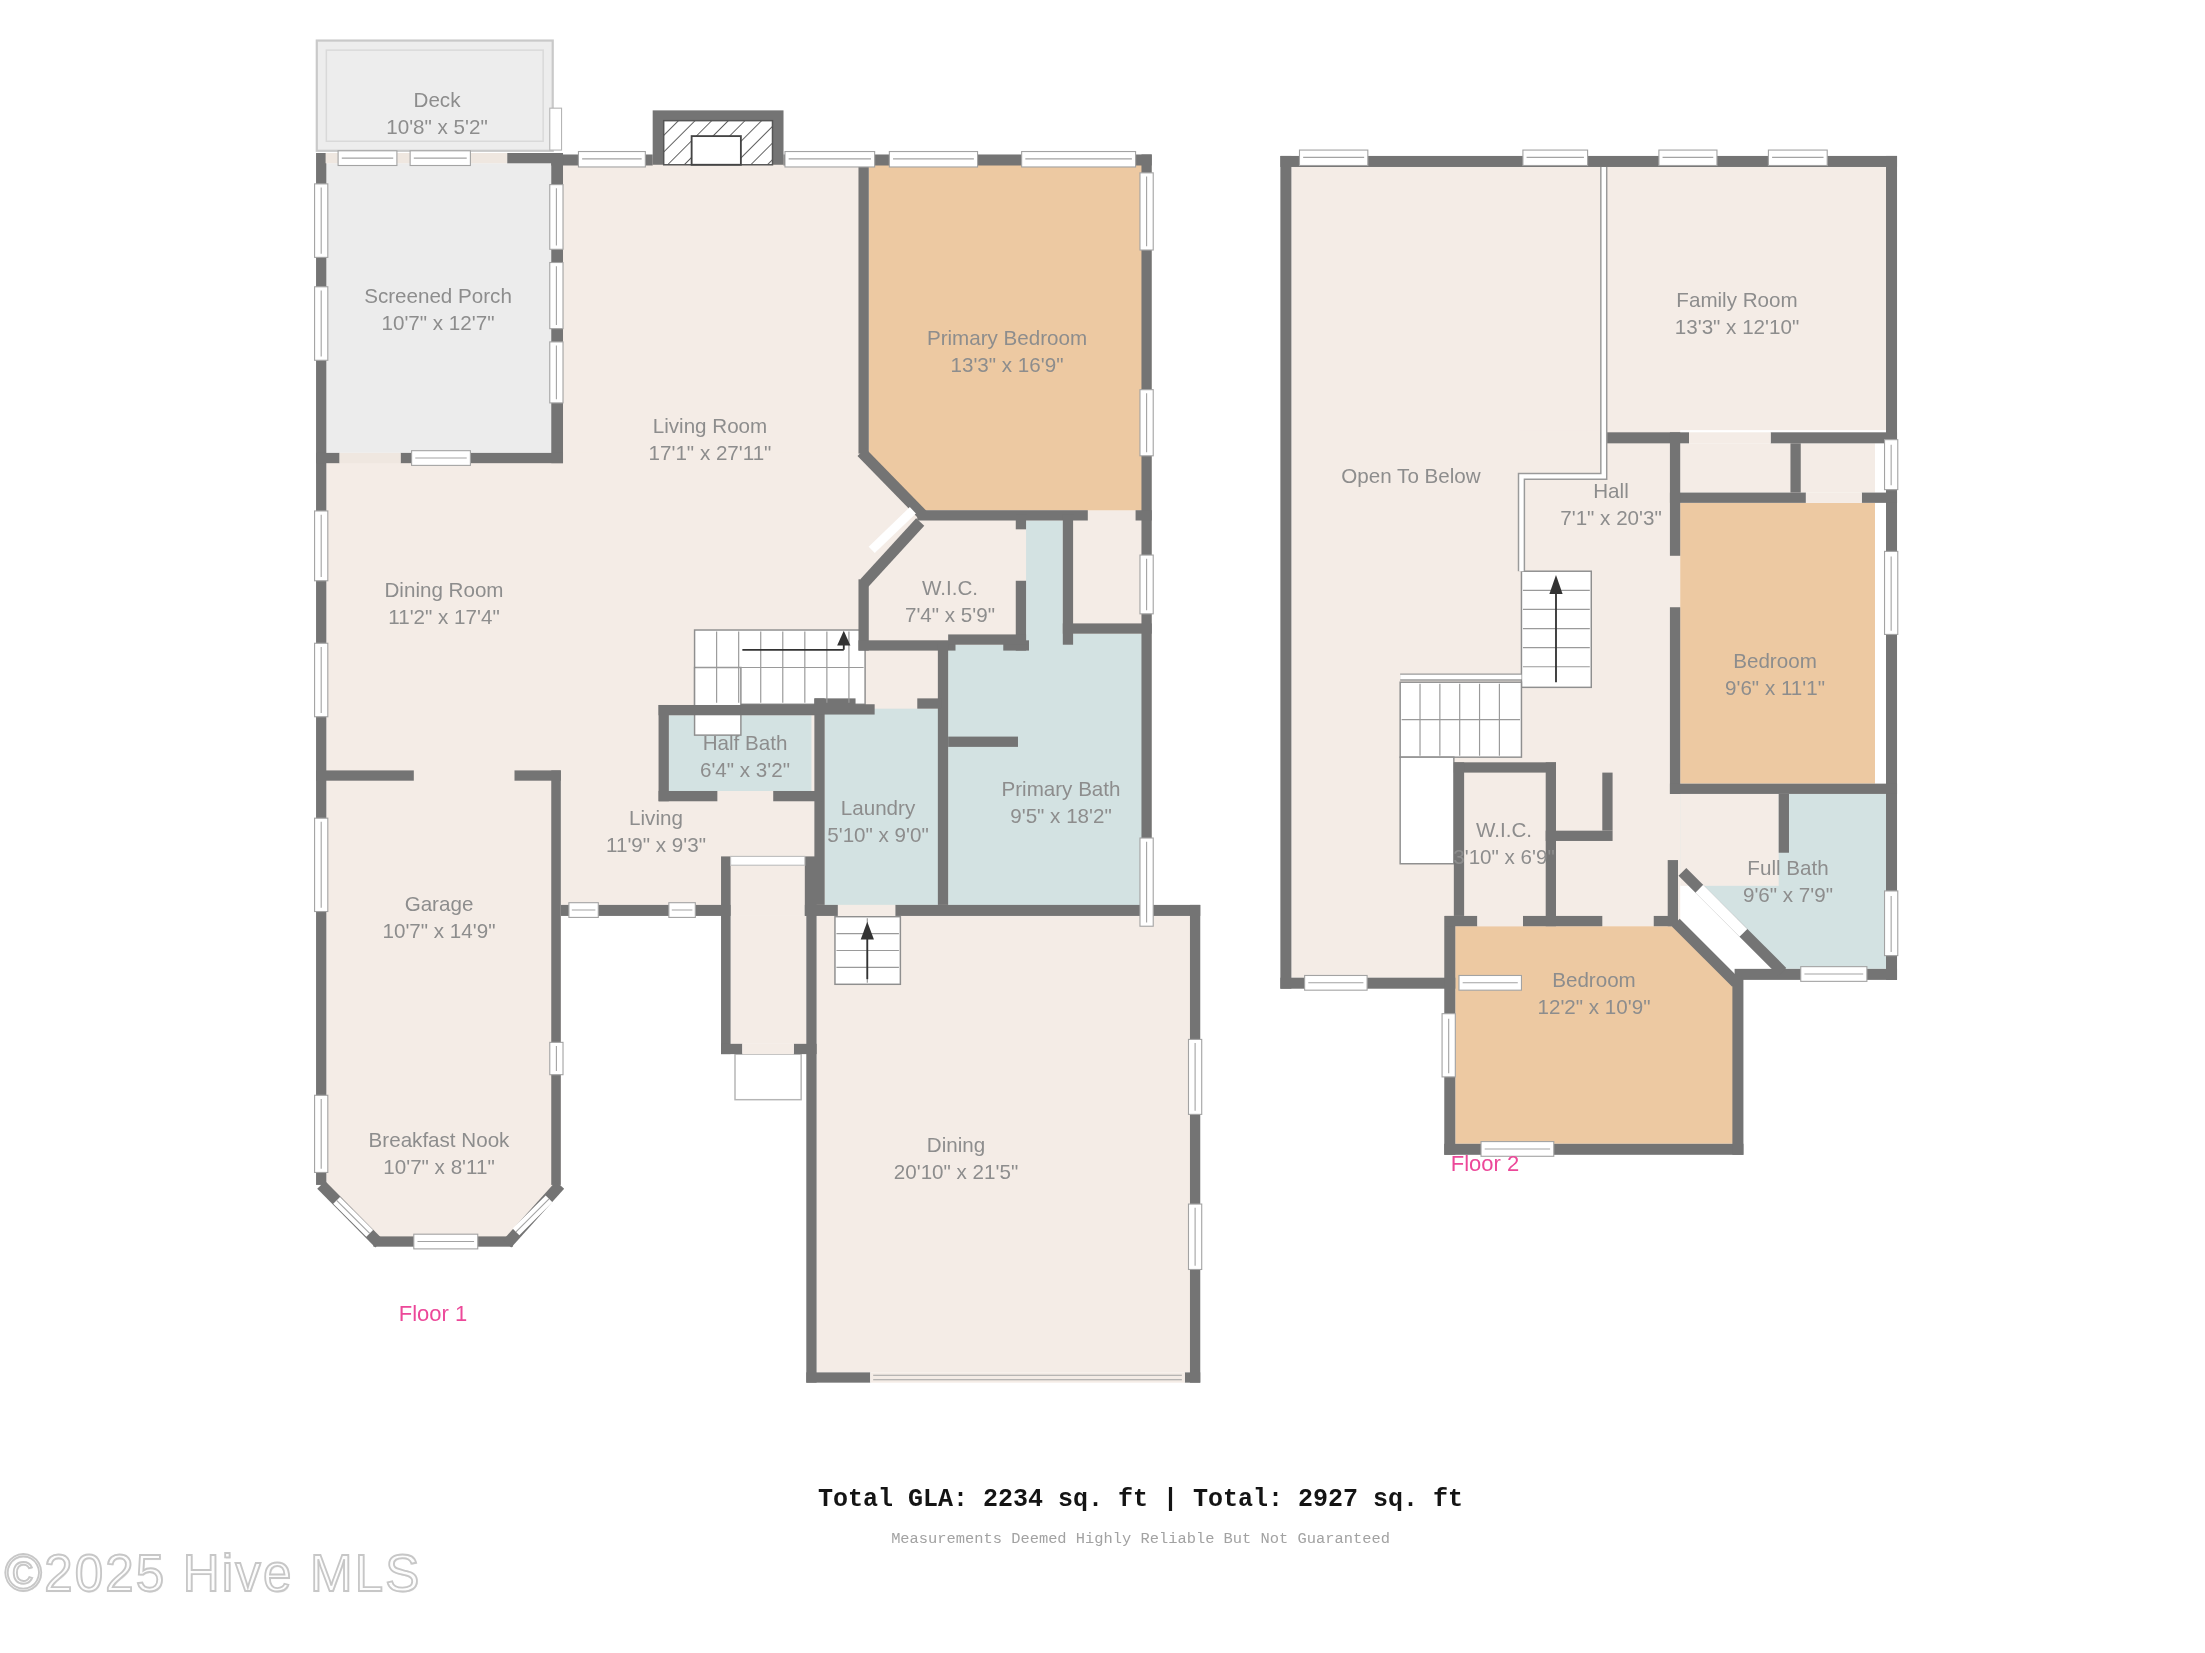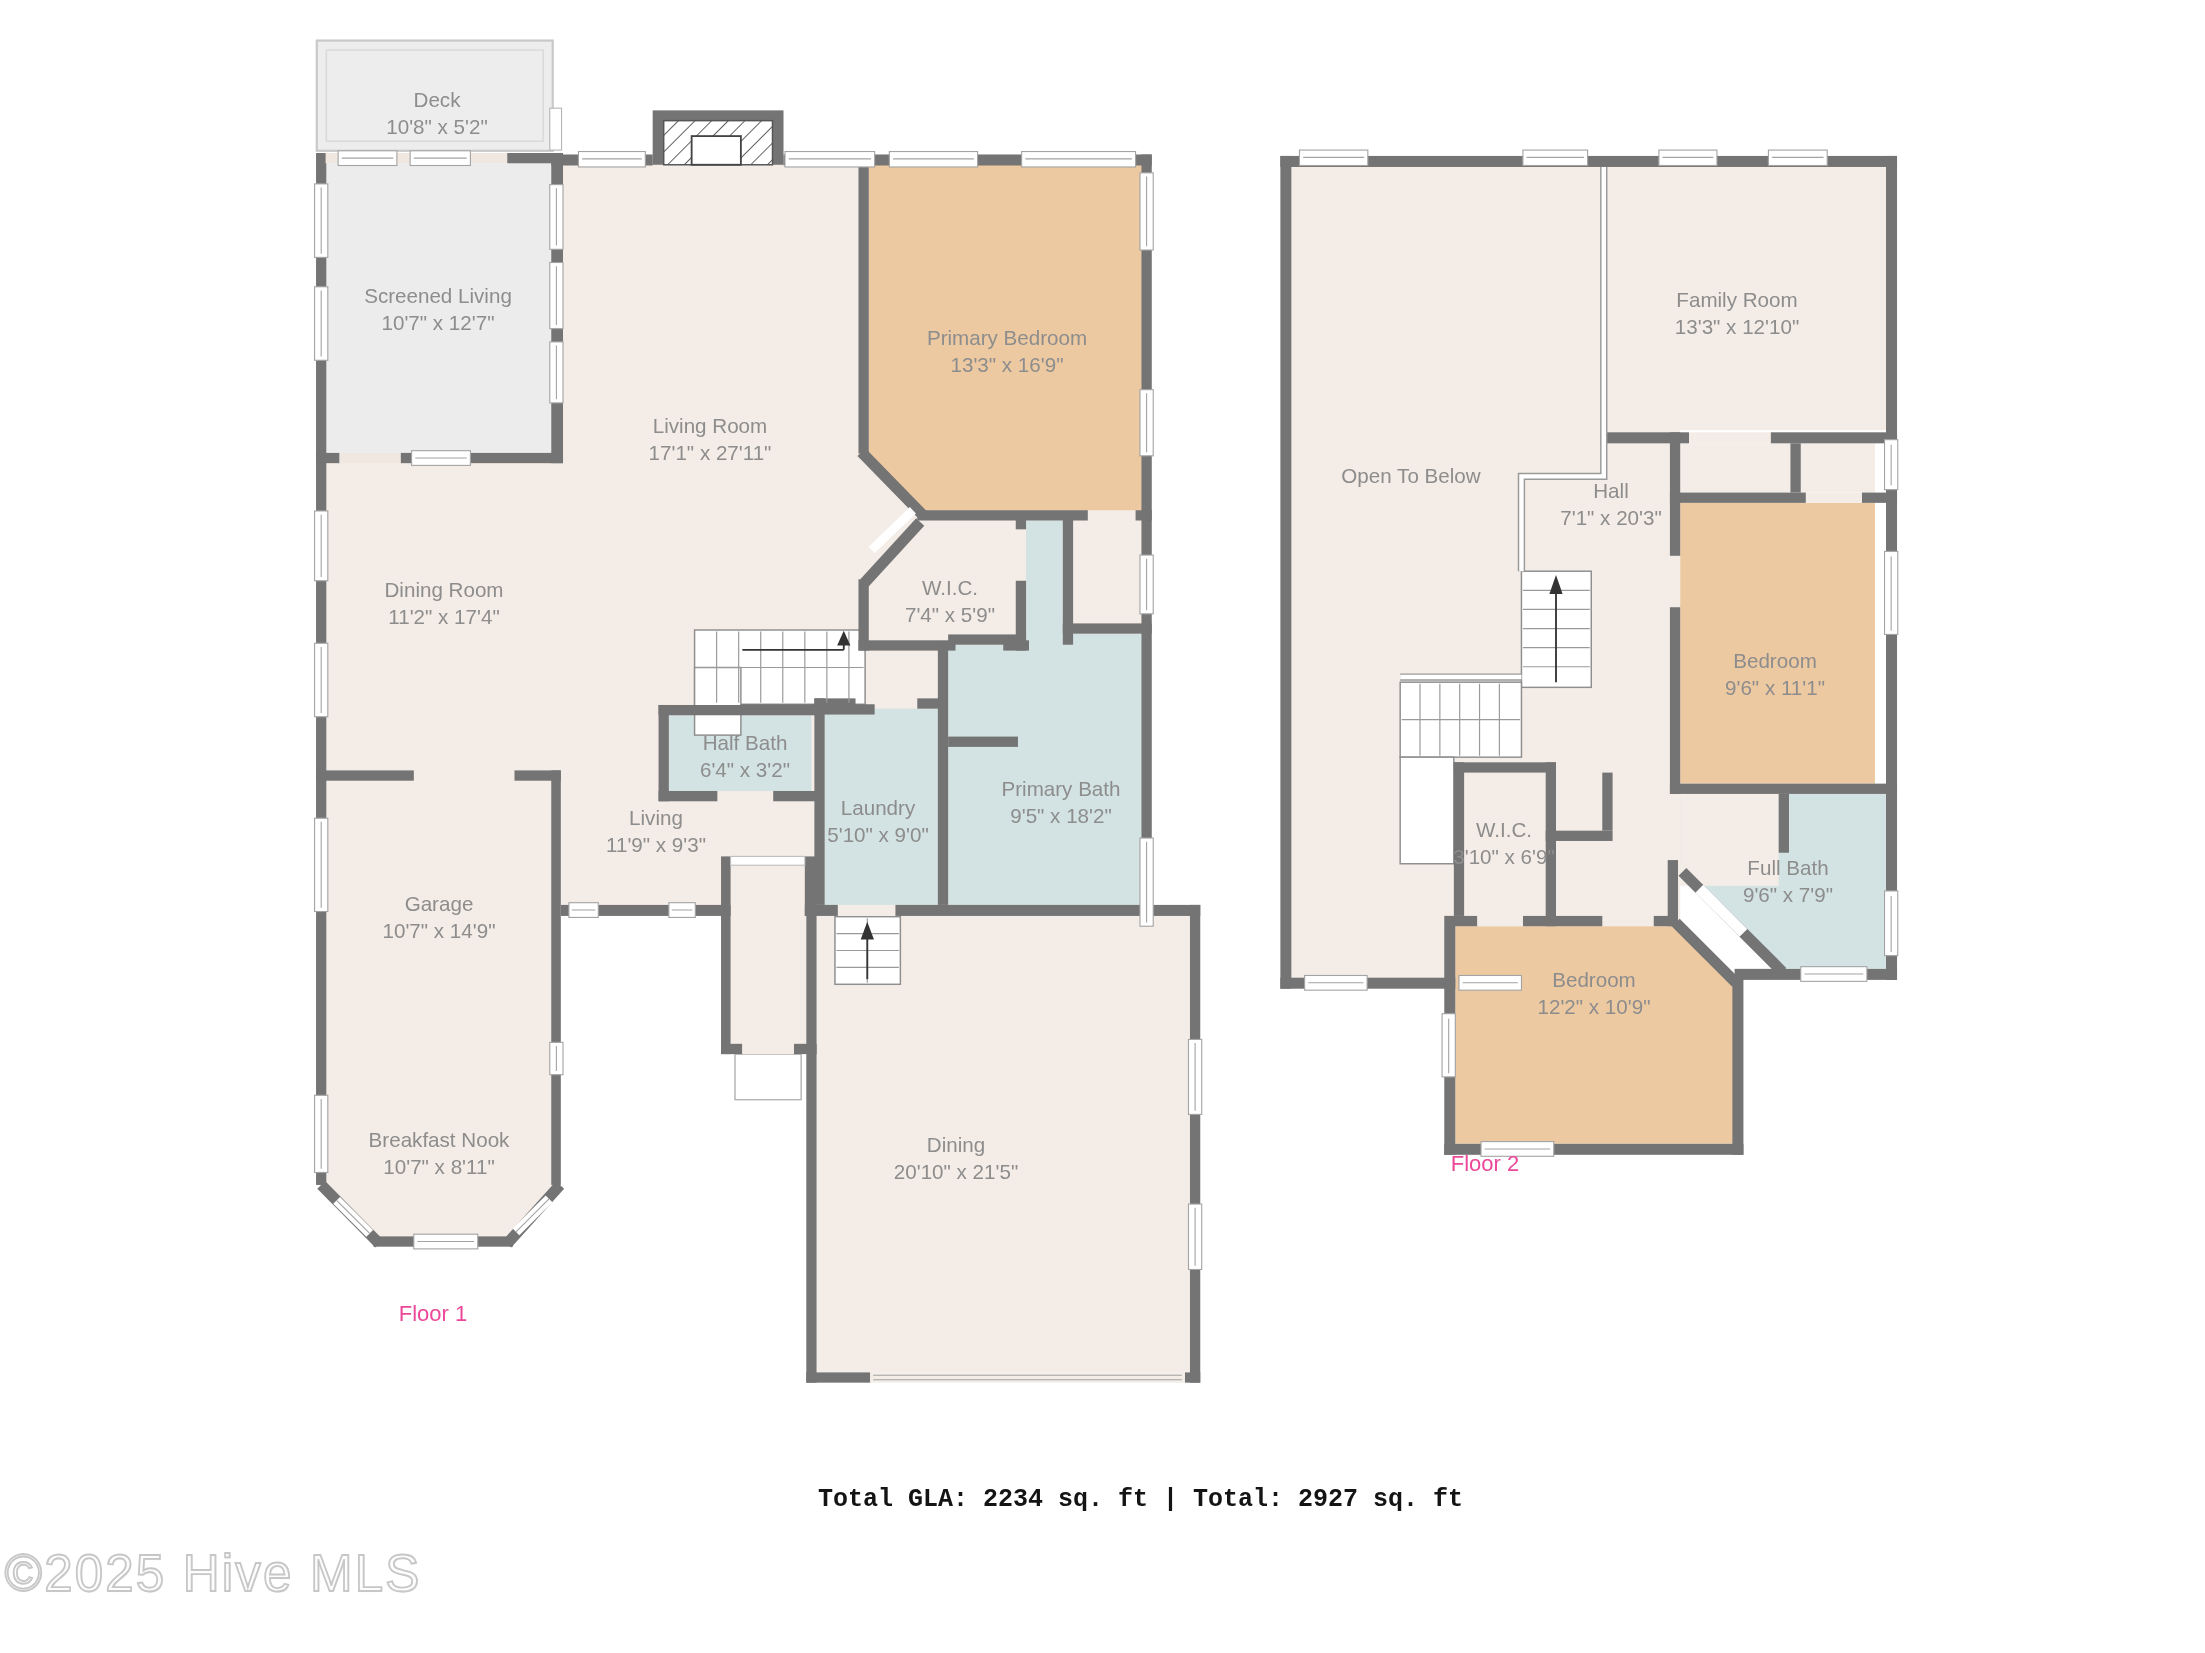--- a/index.html
+++ b/index.html
@@ -279,21 +279,21 @@
 
     <line x1="2312" y1="1209" x2="2372" y2="1269" stroke="#ffffff" stroke-width="15"></line>
   </g>
 </svg>
 
 <div class="rlabel" style="left:437px;top:113px">
     <span>Deck</span>
     <span>10'8" x 5'2"</span>
   </div>
 <div class="rlabel" style="left:438px;top:309px">
-    <span>Screened Living</span>
+    <span>Screened Porch</span>
     <span>10'7" x 12'7"</span>
   </div>
 <div class="rlabel" style="left:710px;top:439px">
     <span>Living Room</span>
     <span>17'1" x 27'11"</span>
   </div>
 <div class="rlabel" style="left:1007px;top:351px">
     <span>Primary Bedroom</span>
     <span>13'3" x 16'9"</span>
   </div>
@@ -359,16 +359,17 @@
     <span>9'6" x 7'9"</span>
   </div>
 <div class="rlabel" style="left:1594px;top:993px">
     <span>Bedroom</span>
     <span>12'2" x 10'9"</span>
   </div>
 <div class="fcap" style="left:1485px;top:1164px">Floor 2</div>
 
 <div class="summary">
   <div class="l1">Total GLA: 2234 sq. ft | Total: 2927 sq. ft</div>
+  <div class="l4">Measurements Deemed Highly Reliable But Not Guaranteed</div>
 </div>
 
 <div class="watermark">©2025 Hive MLS</div>
 
 
 </body></html>

